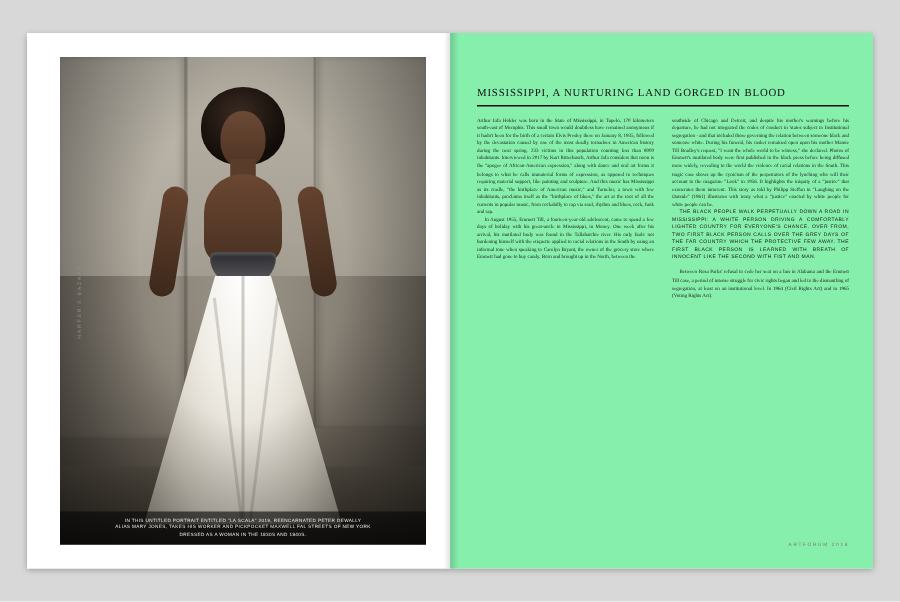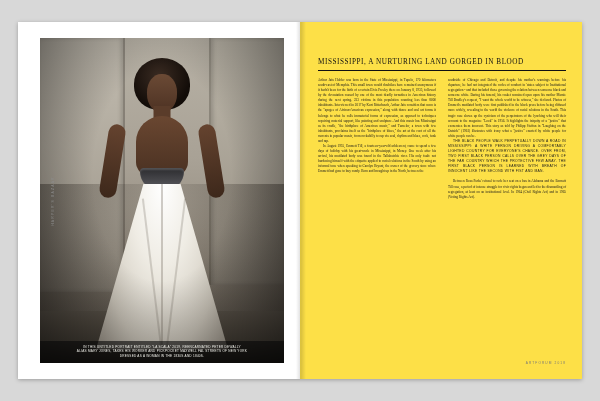--- a/index.html
+++ b/index.html
@@ -12,21 +12,21 @@
   .spread{
     position:absolute;
     left:18px;top:22px;
     width:564px;height:357px;
     background:#ffffff;
     box-shadow:0 1px 4px rgba(0,0,0,0.28);
     display:flex;
   }
   .page{position:relative;height:100%;box-sizing:border-box;}
   .page-left{width:282px;background:#ffffff;}
-  .page-right{width:282px;background:#fde047;}
+  .page-right{width:282px;background:#86efac;}
 
   
   .gutter{
     position:absolute;left:278px;top:0;width:10px;height:100%;
     background:linear-gradient(to right, rgba(0,0,0,0.00), rgba(0,0,0,0.13) 45%, rgba(0,0,0,0.13) 55%, rgba(0,0,0,0.00));
     pointer-events:none;z-index:5;
   }
 
   
   .photo{

